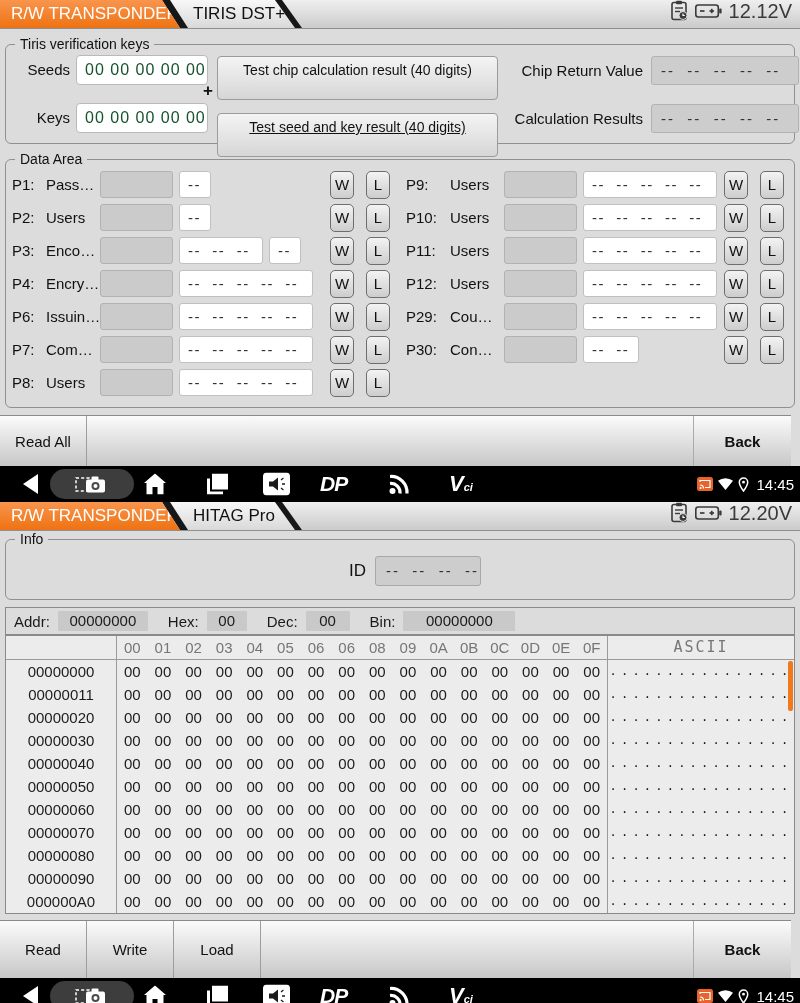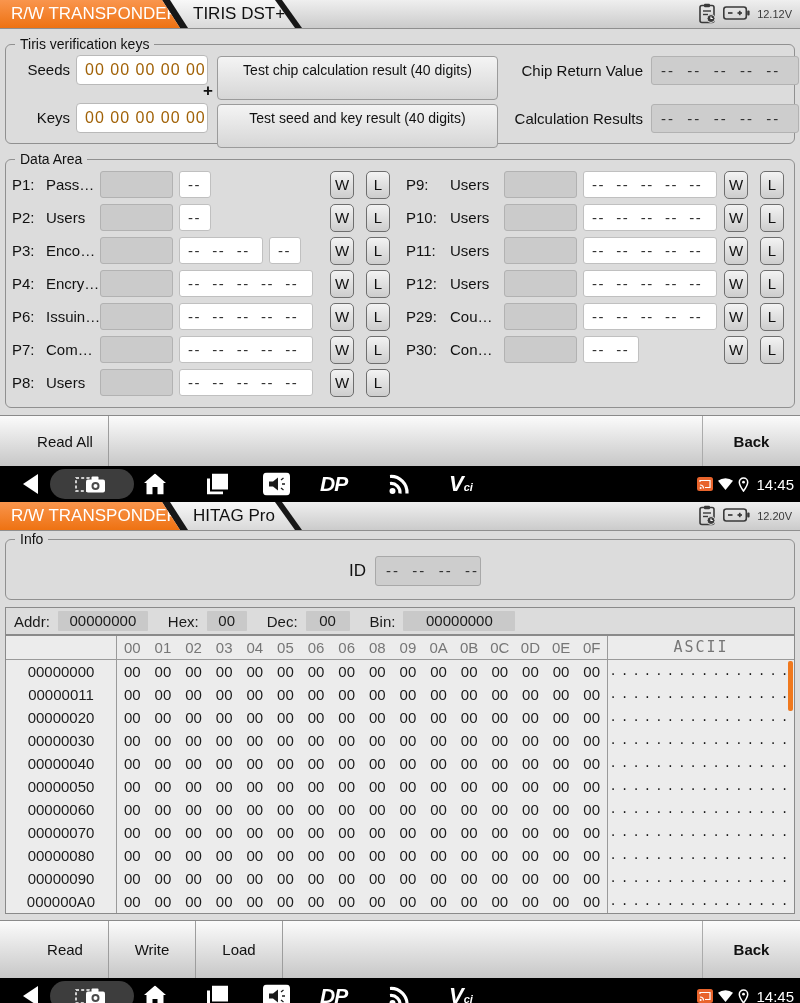--- a/index.html
+++ b/index.html
@@ -17,34 +17,34 @@
        background:linear-gradient(#f9954d,#ee7212);
        clip-path:polygon(0 0,162px 0,180px 100%,0 100%);}
   .tab-main-edge{position:absolute;top:0;left:0;width:200px;height:28px;z-index:3;background:#171717;
        clip-path:polygon(162px 0,170px 0,188px 100%,180px 100%);}
   .tab-sec{position:absolute;top:0;left:0;width:310px;height:28px;z-index:2;font-size:17px;color:#111;
        background:linear-gradient(#f8f8f8,#d9d9d9);
        clip-path:polygon(0 0,275px 0,295px 100%,0 100%);}
   .tab-sec-label{position:absolute;left:193px;line-height:28px;white-space:nowrap;}
   .tab-sec-edge{position:absolute;top:0;left:0;width:312px;height:28px;z-index:2;background:#171717;
        clip-path:polygon(275px 0,282px 0,302px 100%,295px 100%);}
-  .hdr-right{position:absolute;right:8px;top:0;height:28px;display:flex;align-items:center;gap:7px;
-       color:#3a3a3a;font-size:11px;z-index:5;}
+  .hdr-right{position:absolute;right:8px;top:0;height:28px;display:flex;align-items:flex-start;gap:7px;
+       color:#3a3a3a;font-size:20px;z-index:5;}
 
   
   .fset{position:relative;border:1px solid #909090;border-radius:6px;margin:0 5px;box-sizing:border-box;}
   .fset-legend{position:absolute;top:-9px;left:9px;background:#dcdcdc;padding:0 5px;font-size:14px;color:#111;}
   .fset1{margin-top:15px;height:100px;padding-left:20px;}
   .fset2{margin-top:15px;height:249px;}
   .fset-info{margin-top:8px;height:61px;}
 
   
   .v-label{position:absolute;font-size:15px;line-height:30px;text-align:right;color:#111;}
   .v-input{position:absolute;height:30px;box-sizing:border-box;background:#fff;border:1px solid #b9b9b9;
-       border-radius:4px;font-size:16px;line-height:28px;padding-left:8px;letter-spacing:1px;color:#a16207;
+       border-radius:4px;font-size:16px;line-height:28px;padding-left:8px;letter-spacing:1px;color:#14532d;
        white-space:pre;}
   .v-btn{position:absolute;height:44px;box-sizing:border-box;border:1px solid #9b9b9b;border-radius:4px;
        background:linear-gradient(#f4f4f4,#d6d6d6);font-size:14px;line-height:27px;text-align:center;color:#111;}
   .v-gray{position:absolute;height:29px;box-sizing:border-box;background:#cdcdcd;border:1px solid #b2b2b2;
        border-radius:3px;font-size:15px;line-height:27px;padding-left:9px;letter-spacing:2px;color:#333;white-space:pre;}
   .plus{position:absolute;left:197px;top:36px;font-size:17px;font-weight:bold;}
 
   
   .da-cols{display:flex;padding-top:8px;}
   .da-col{width:50%;box-sizing:border-box;padding-left:6px;padding-right:10px;}
@@ -88,22 +88,22 @@
   .hx-addr{width:110px;flex:none;border-right:1px solid #9a9a9a;text-align:center;line-height:23px;font-size:15px;}
   .hx-mid{flex:1;display:flex;}
   .hx-b{flex:1;text-align:center;line-height:23px;font-size:15px;}
   .hx-ascii{width:186px;flex:none;border-left:1px solid #9a9a9a;text-align:center;line-height:23px;}
   .hx-head .hx-ascii{font-family:"DejaVu Sans Mono",monospace;font-size:15px;letter-spacing:2px;}
   .hx-row .hx-addr,.hx-row .hx-b{color:#1c1c1c;}
   .hx-dots{font-family:"DejaVu Sans Mono",monospace;font-size:12px;letter-spacing:4.2px;color:#1a1a1a;overflow:hidden;}
   .hx-scroll{position:absolute;right:1px;top:25px;width:5px;height:50px;background:#f0791e;border-radius:2px;}
 
   
-  .footer{position:absolute;left:0;right:0;display:flex;background:linear-gradient(#fbfbfb,#c7c7c7);
-       border-top:1px solid #8a8a8a;box-sizing:border-box;padding-left:22px;}
+  .footer{position:absolute;left:0;right:9px;display:flex;background:linear-gradient(#fbfbfb,#c7c7c7);
+       border-top:1px solid #8a8a8a;box-sizing:border-box;}
   #footer-top{top:415px;height:51px;}
   #footer-bottom{top:418px;height:58px;}
   .fbtn{width:86px;flex:none;border-right:1px solid #9d9d9d;display:flex;align-items:center;
        justify-content:center;font-size:15px;color:#111;}
   .fspacer{flex:1;}
   .fback{width:97px;flex:none;border-left:1px solid #ababab;display:flex;align-items:center;
        justify-content:center;font-size:15px;font-weight:bold;color:#111;}
 
   
   .navbar{position:absolute;left:0;right:0;height:36px;background:#000;}
@@ -159,21 +159,21 @@
   <div class="fset fset1">
     <span class="fset-legend">Tiris verification keys</span>
     <div class="v-label" style="left:8px;top:10px;width:56px;">Seeds</div>
     <div class="v-input" style="left:70px;top:10px;width:132px;">00 00 00 00 00</div>
     <div class="v-btn" style="left:211px;top:11px;width:281px;">Test chip calculation result (40 digits)</div>
     <div class="v-label" style="left:497px;top:11px;width:140px;">Chip Return Value</div>
     <div class="v-gray" style="left:645px;top:11px;width:148px;">--  --  --  --  --</div>
     <div class="plus">+</div>
     <div class="v-label" style="left:8px;top:58px;width:56px;">Keys</div>
     <div class="v-input" style="left:70px;top:58px;width:132px;">00 00 00 00 00</div>
-    <div class="v-btn" style="left:211px;top:59px;width:281px;">Test seed and key result (40 digits)</div>
+    <div class="v-btn" style="left:211px;top:68px;width:281px;text-decoration:underline;">Test seed and key result (40 digits)</div>
     <div class="v-label" style="left:490px;top:59px;width:147px;">Calculation Results</div>
     <div class="v-gray" style="left:645px;top:59px;width:148px;">--  --  --  --  --</div>
   </div>
 
   <div class="fset fset2">
     <span class="fset-legend">Data Area</span>
     <div class="da-cols">
       <div class="da-col" id="da-left">
           <div class="da-row">
             <div class="da-label">

